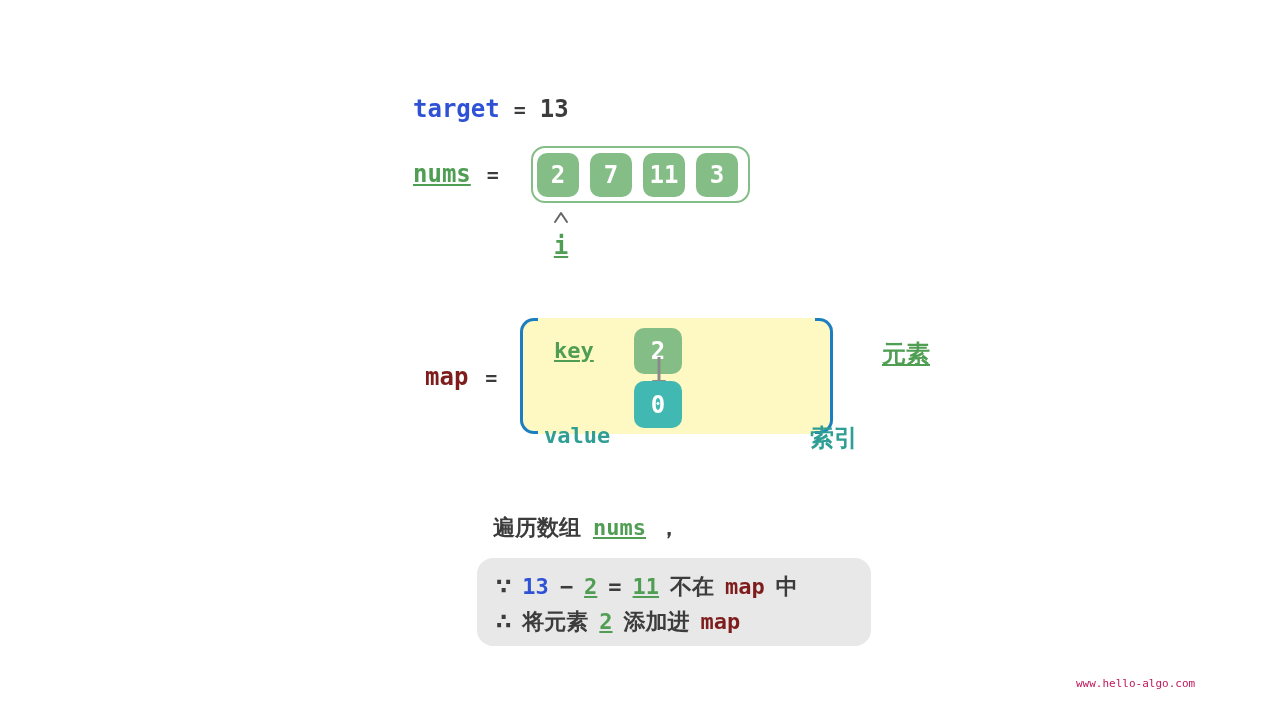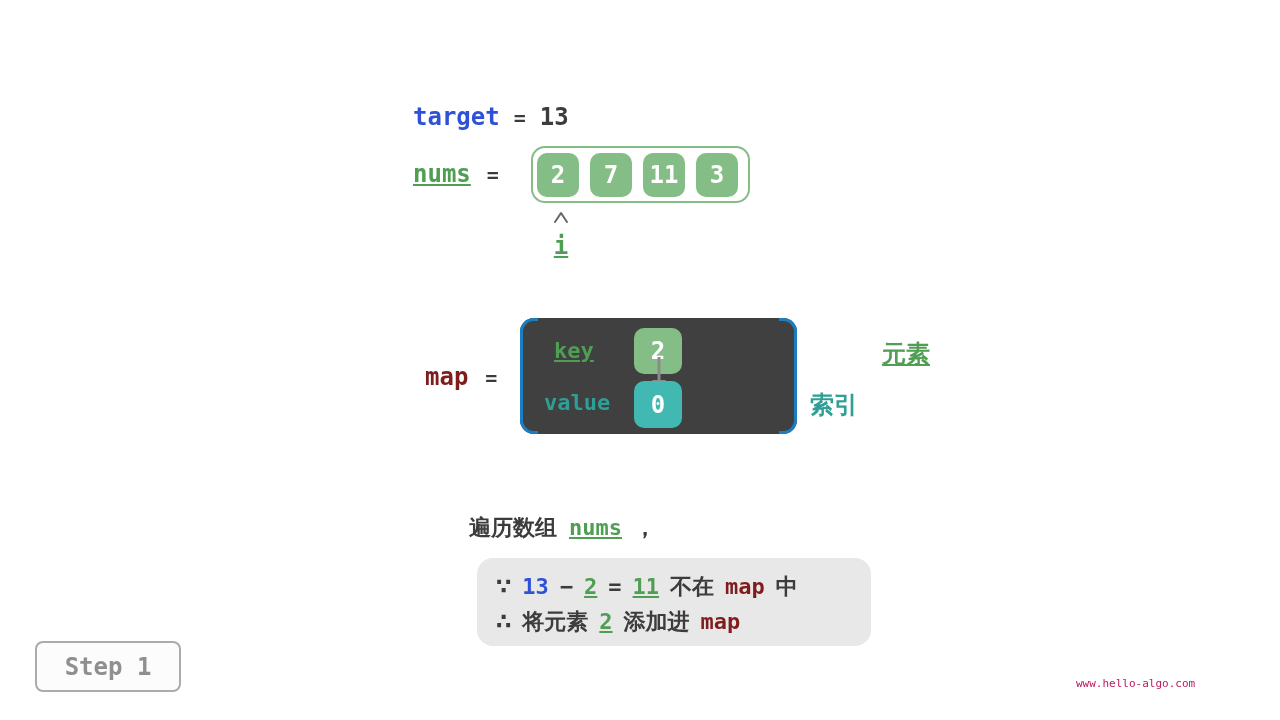--- a/index.html
+++ b/index.html
@@ -8,33 +8,33 @@
   .abs{position:absolute;}
   .mono{font-family:"DejaVu Sans Mono","Liberation Mono",monospace;}
   .b{font-weight:bold;}
   .sb{font-weight:600;}
   .fs24{font-size:24px;line-height:28px;}
   .fs22{font-size:22px;line-height:28px;}
   .fs20{font-size:20px;line-height:28px;}
   .c-royal{color:#2E51D6;}
   .c-bright{color:#7f1d1d;}
   .c-green{color:#4F9E53;text-decoration:underline;}
-  .c-teal{color:#2F9E94;}
+  .c-teal{color:#2F9E94;margin-top:33px;}
   .c-dark{color:#3C3C3C;}
   .row{display:flex;align-items:baseline;}
   
   .array-box{left:531px;top:146px;width:219px;height:57px;box-sizing:border-box;
              border:2px solid #85BD87;border-radius:14px;background:#fff;
              display:flex;align-items:center;padding-left:4px;gap:11px;}
   .cell{width:42px;height:44px;border-radius:10px;background:#85BD87;
         display:flex;align-items:center;justify-content:center;
         color:#fff;font-size:24px;font-weight:bold;
         font-family:"DejaVu Sans Mono","Liberation Mono",monospace;}
   
-  .map-box{left:520px;top:318px;width:277px;height:116px;background:#404040;border-radius:14px;text-align:right;}
+  .map-box{left:520px;top:318px;width:313px;height:116px;background:#fef9c3;border-radius:14px;text-align:right;}
   .bracket{position:absolute;top:0;bottom:0;width:18px;box-sizing:border-box;}
   .bracket.left{left:0;border:3px solid #1B7EC2;border-right:none;border-radius:14px 0 0 14px;}
   .bracket.right{right:0;border:3px solid #1B7EC2;border-left:none;border-radius:0 14px 14px 0;}
   .kv{position:absolute;left:114px;width:48px;border-radius:10px;
       display:flex;align-items:center;justify-content:center;color:#fff;
       font-size:24px;font-weight:bold;
       font-family:"DejaVu Sans Mono","Liberation Mono",monospace;}
   .kv.key{top:10px;height:46px;background:#85BD87;}
   .kv.val{top:63px;height:47px;background:#41B8B1;}
   
@@ -47,21 +47,21 @@
               color:#8F8F8F;font-size:24px;font-weight:bold;
               font-family:"DejaVu Sans Mono","Liberation Mono",monospace;}
   .watermark{left:1076px;top:677px;font-size:11px;color:#be185d;
              font-family:"DejaVu Sans Mono","Liberation Mono",monospace;}
 </style>
 </head>
 <body>
 
 <div id="canvas">
 
-  <div class="abs row" style="left:413px;top:95px;gap:14px;margin-top:8px;">
+  <div class="abs row" style="left:413px;top:95px;gap:14px;">
     <span class="mono b fs24 c-royal">target</span>
     <span class="mono b fs20 c-dark">=</span>
     <span class="mono fs24 c-dark sb">13</span>
   </div>
 
   <div class="abs row" style="left:413px;top:160px;gap:16px;">
     <span class="mono b fs24 c-green">nums</span>
     <span class="mono b fs20 c-dark">=</span>
   </div>
 
@@ -94,21 +94,21 @@
       <polygon points="5,24 19,24 12,37" fill="#8A8A8A"></polygon>
     </svg>
 
     <span class="abs mono b fs22 c-teal" style="left:24px;top:71px;">value</span>
     <div class="kv val">0</div>
   </div>
 
   <div class="abs b fs24 c-green" style="left:882px;top:340px;">元素</div>
   <div class="abs b fs24 c-teal" style="left:810px;top:391px;text-align:right;">索引</div>
 
-  <div class="abs row" style="left:469px;top:514px;gap:12px;">
+  <div class="abs row" style="left:493px;top:514px;gap:12px;">
     <span class="fs22 sb c-dark">遍历数组</span>
     <span class="mono b fs22 c-green">nums</span>
     <span class="fs22 sb c-dark">，</span>
   </div>
 
   <div class="abs note-box">
     <div class="abs note-line" style="left:19px;top:15px;">
       <span class="fs22 sb c-dark">∵</span>
       <span class="mono b fs22 c-royal">13</span>
       <span class="mono sb fs22 c-dark">−</span>
@@ -121,17 +121,16 @@
     </div>
     <div class="abs note-line" style="left:19px;top:50px;">
       <span class="fs22 sb c-dark">∴</span>
       <span class="fs22 sb c-dark">将元素</span>
       <span class="mono b fs22 c-green">2</span>
       <span class="fs22 sb c-dark">添加进</span>
       <span class="mono b fs22 c-bright">map</span>
     </div>
   </div>
 
-  <div class="abs step-badge">Step 1</div>
 
   <div class="abs watermark">www.hello-algo.com</div>
 
 </div>
 
 </body></html>

